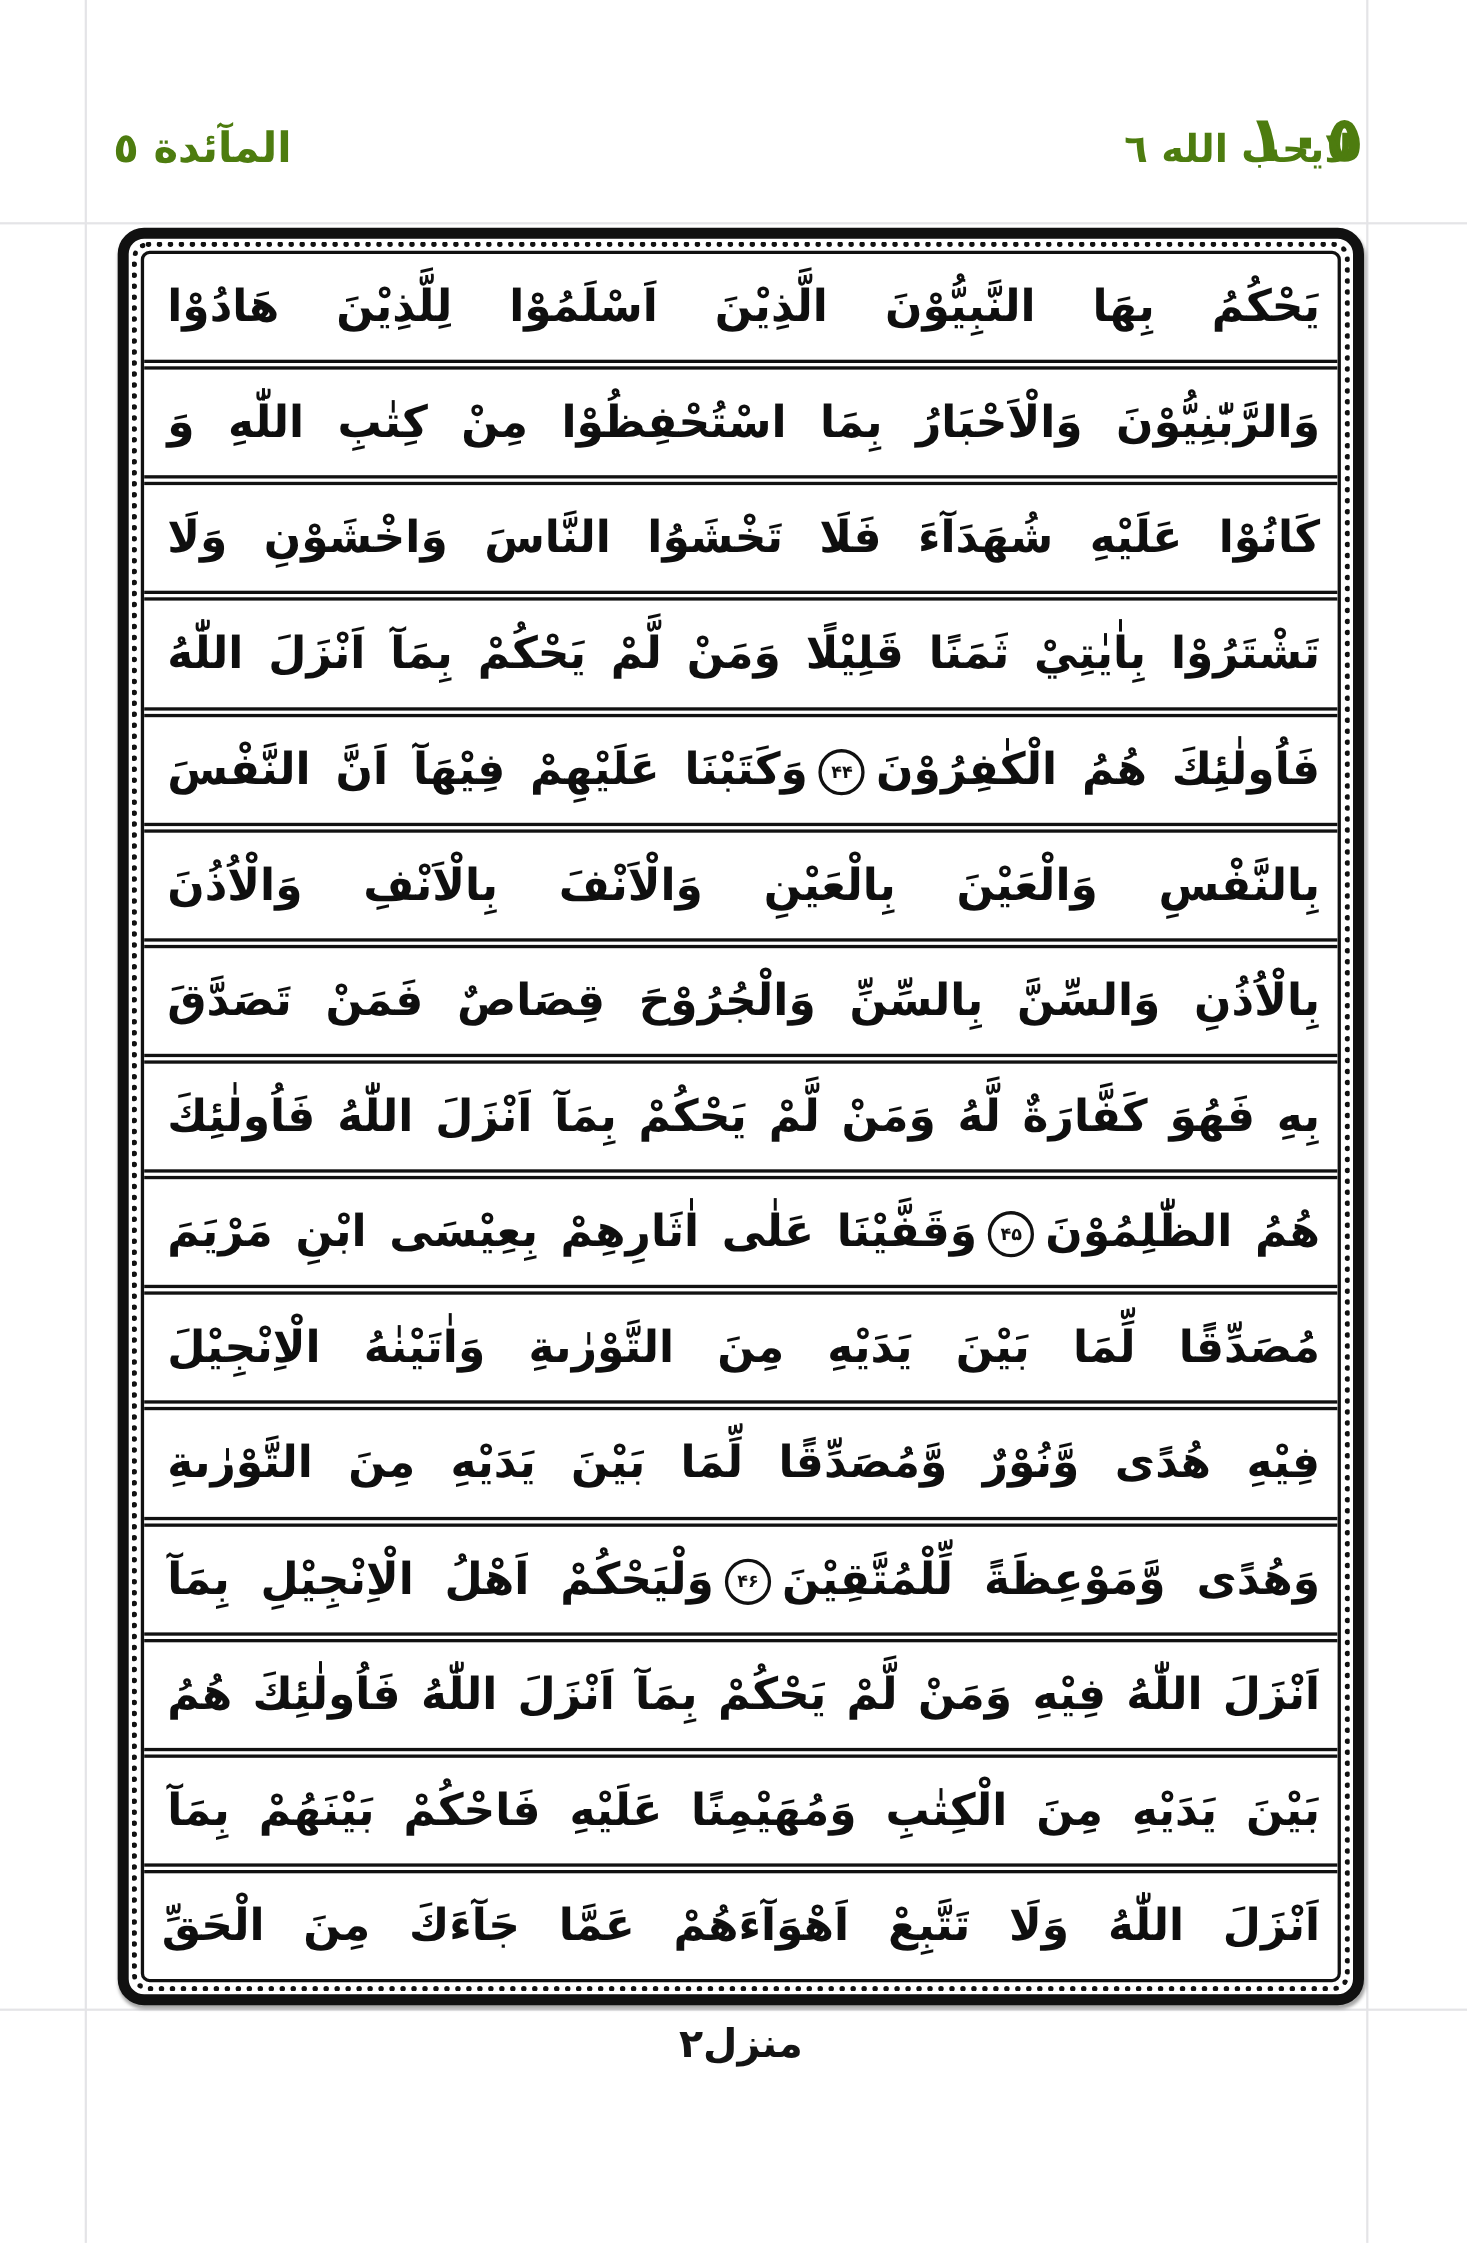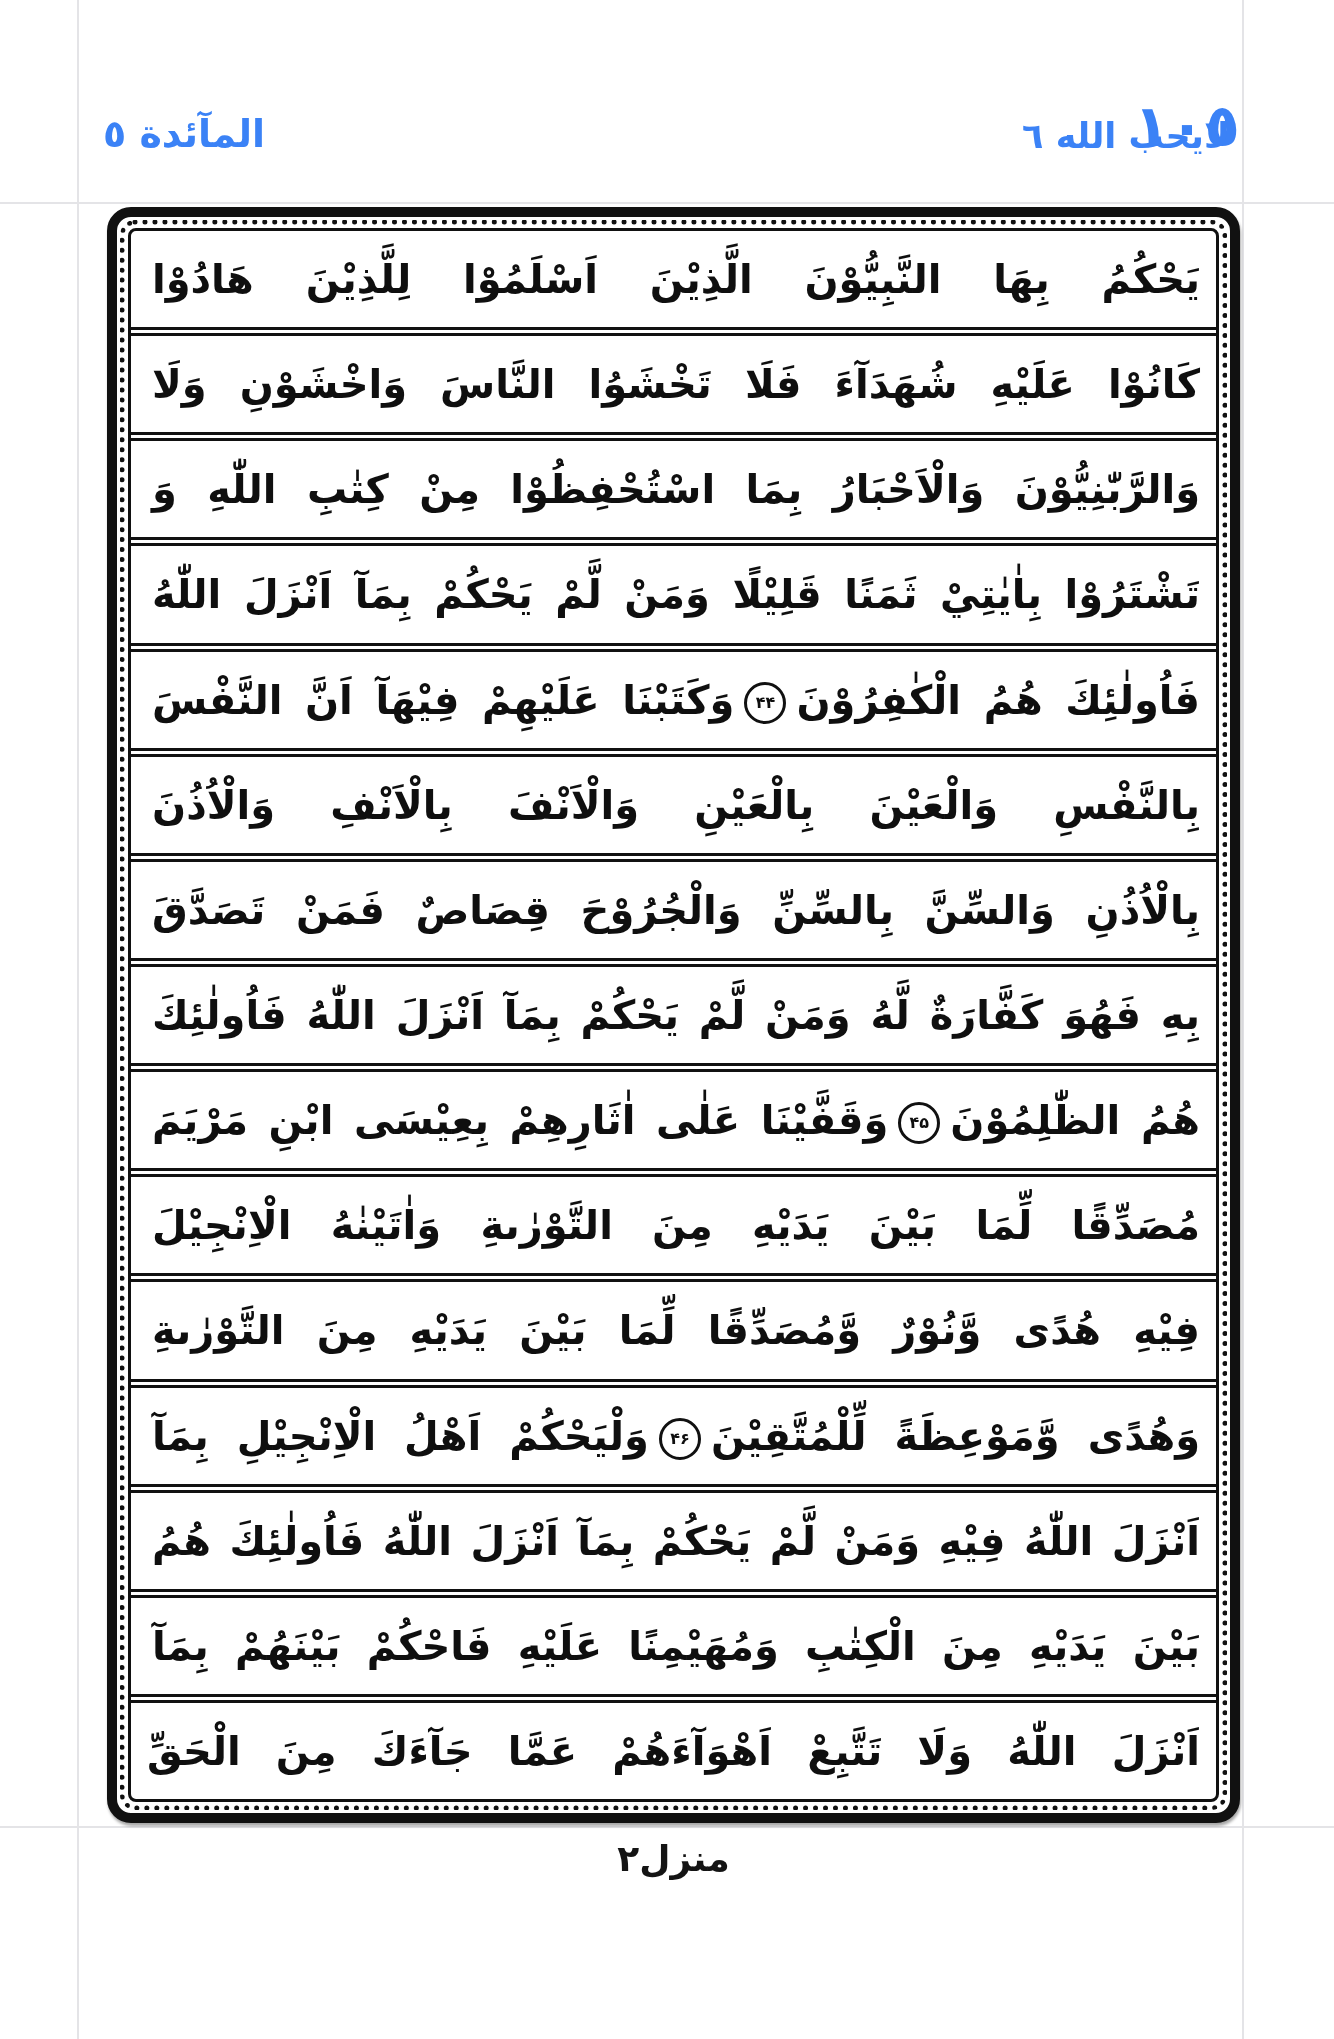--- a/index.html
+++ b/index.html
@@ -10,21 +10,21 @@
   }
   
   .vline{position:absolute;top:0;bottom:0;width:2px;background:#e4e4e7;}
   .vline.left{left:77px;}
   .vline.right{left:1242px;}
   .hline{position:absolute;left:0;right:0;height:2px;background:#e4e4e7;}
   .hline.top{top:202px;}
   .hline.bottom{top:1826px;}
 
   
-  .hdr{position:absolute;white-space:nowrap;font-weight:bold;color:#3b82f6;}
+  .hdr{position:absolute;white-space:nowrap;font-weight:bold;color:#4d7c0f;}
   .hdr-surah{left:103px;top:112px;font-size:38px;}
   .hdr-page{left:107px;width:1133px;top:92px;font-size:58px;text-align:right;letter-spacing:2px;}
   .hdr-juz{right:104px;top:116px;font-size:35px;}
 
   
   .frame-outer{
     position:absolute;left:107px;top:207px;width:1133px;height:1616px;
     box-sizing:border-box;border:10px solid #111;border-radius:24px;
     padding:3px;background:#fff;box-shadow:1px 3px 3px rgba(0,0,0,.35);
   }
@@ -75,24 +75,24 @@
 <div class="hdr hdr-juz">لايحب الله ٦</div>
 
 <div class="frame-outer">
   <div class="frame-beads">
     <div class="frame-inner">
       <div class="rows" id="quran-rows">
           <div class="qrow">
             <span class="ltext">يَحْكُمُ بِهَا النَّبِيُّوْنَ الَّذِيْنَ اَسْلَمُوْا لِلَّذِيْنَ هَادُوْا</span>
           </div>
           <div class="qrow">
-            <span class="ltext">كَانُوْا عَلَيْهِ شُهَدَآءَ فَلَا تَخْشَوُا النَّاسَ وَاخْشَوْنِ وَلَا</span>
+            <span class="ltext">وَالرَّبّٰنِيُّوْنَ وَالْاَحْبَارُ بِمَا اسْتُحْفِظُوْا مِنْ كِتٰبِ اللّٰهِ وَ</span>
           </div>
           <div class="qrow">
-            <span class="ltext">وَالرَّبّٰنِيُّوْنَ وَالْاَحْبَارُ بِمَا اسْتُحْفِظُوْا مِنْ كِتٰبِ اللّٰهِ وَ</span>
+            <span class="ltext">كَانُوْا عَلَيْهِ شُهَدَآءَ فَلَا تَخْشَوُا النَّاسَ وَاخْشَوْنِ وَلَا</span>
           </div>
           <div class="qrow">
             <span class="ltext">تَشْتَرُوْا بِاٰيٰتِيْ ثَمَنًا قَلِيْلًا وَمَنْ لَّمْ يَحْكُمْ بِمَآ اَنْزَلَ اللّٰهُ</span>
           </div>
           <div class="qrow">
             <span class="ltext">فَاُولٰئِكَ هُمُ الْكٰفِرُوْنَ<span class="ayah">۴۴</span>وَكَتَبْنَا عَلَيْهِمْ فِيْهَآ اَنَّ النَّفْسَ</span>
           </div>
           <div class="qrow">
             <span class="ltext">بِالنَّفْسِ وَالْعَيْنَ بِالْعَيْنِ وَالْاَنْفَ بِالْاَنْفِ وَالْاُذُنَ</span>
           </div>

